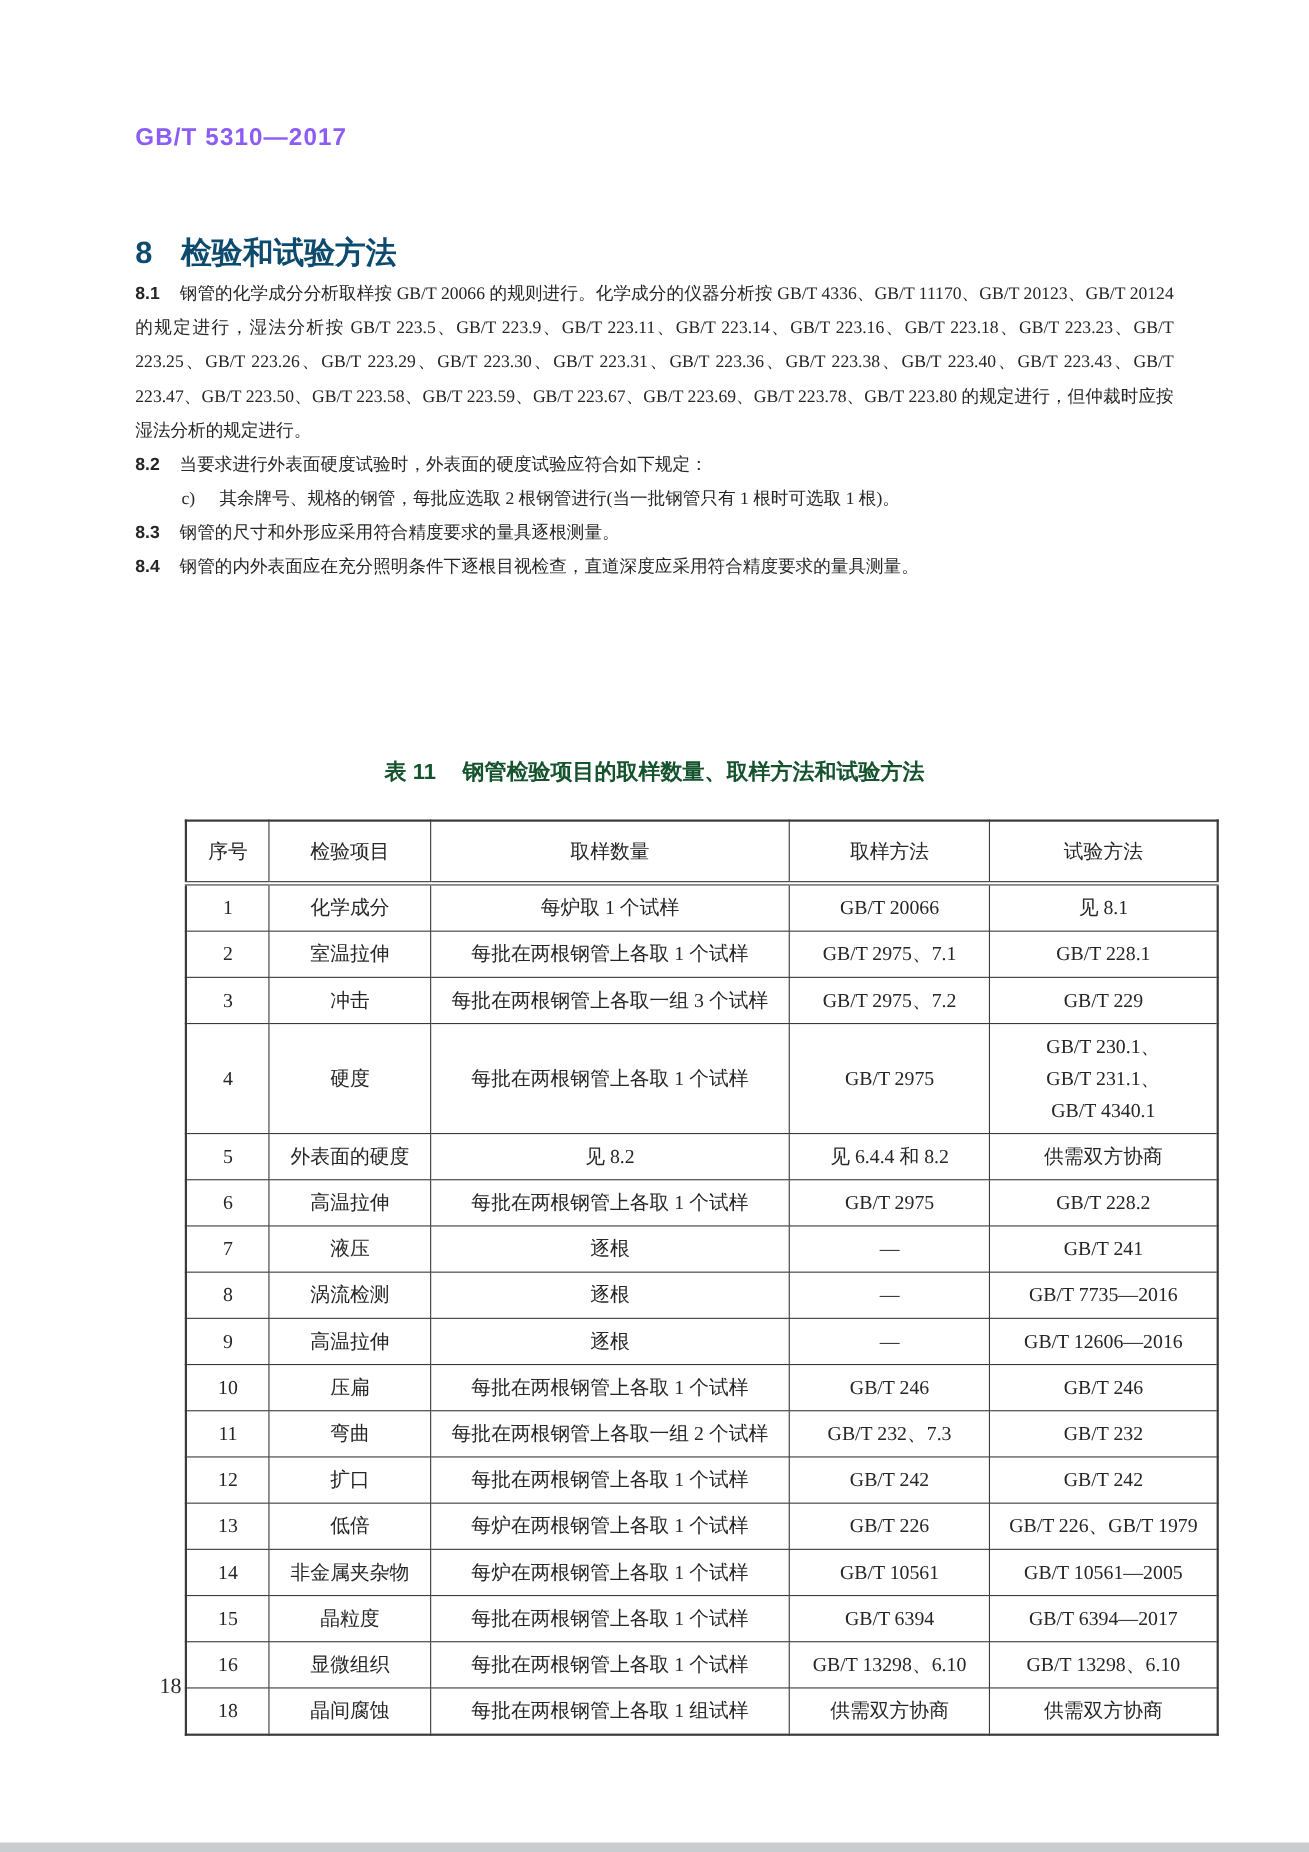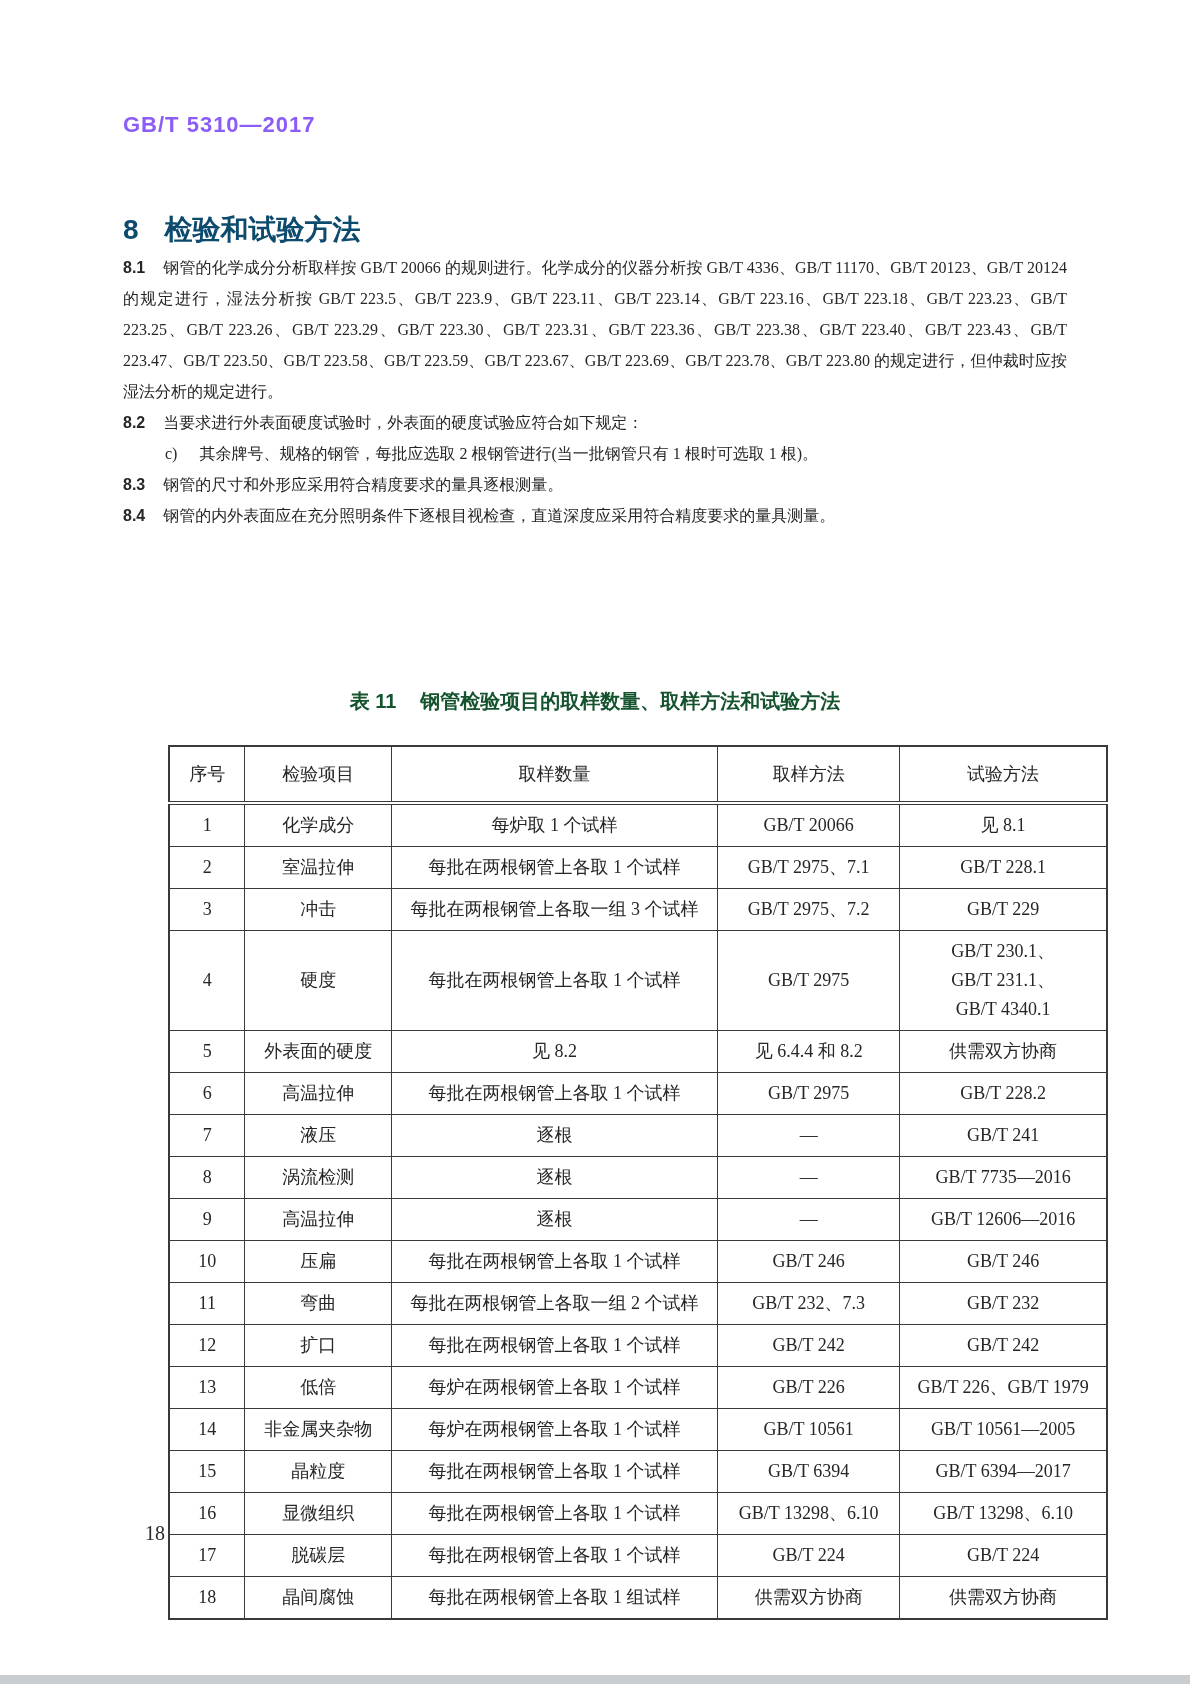--- a/index.html
+++ b/index.html
@@ -215,27 +215,20 @@
         <td>GB/T 6394—2017</td>
       </tr>
       <tr>
         <td>16</td>
         <td>显微组织</td>
         <td>每批在两根钢管上各取 1 个试样</td>
         <td>GB/T 13298、6.10</td>
         <td>GB/T 13298、6.10</td>
       </tr>
       <tr>
-        <td>17</td>
-        <td>脱碳层</td>
-        <td>每批在两根钢管上各取 1 个试样</td>
-        <td>GB/T 224</td>
-        <td>GB/T 224</td>
-      </tr>
-      <tr>
         <td>18</td>
         <td>晶间腐蚀</td>
         <td>每批在两根钢管上各取 1 组试样</td>
         <td>供需双方协商</td>
         <td>供需双方协商</td>
       </tr>
     </tbody>
 </table>
 
 <div class="page-number">18</div>

